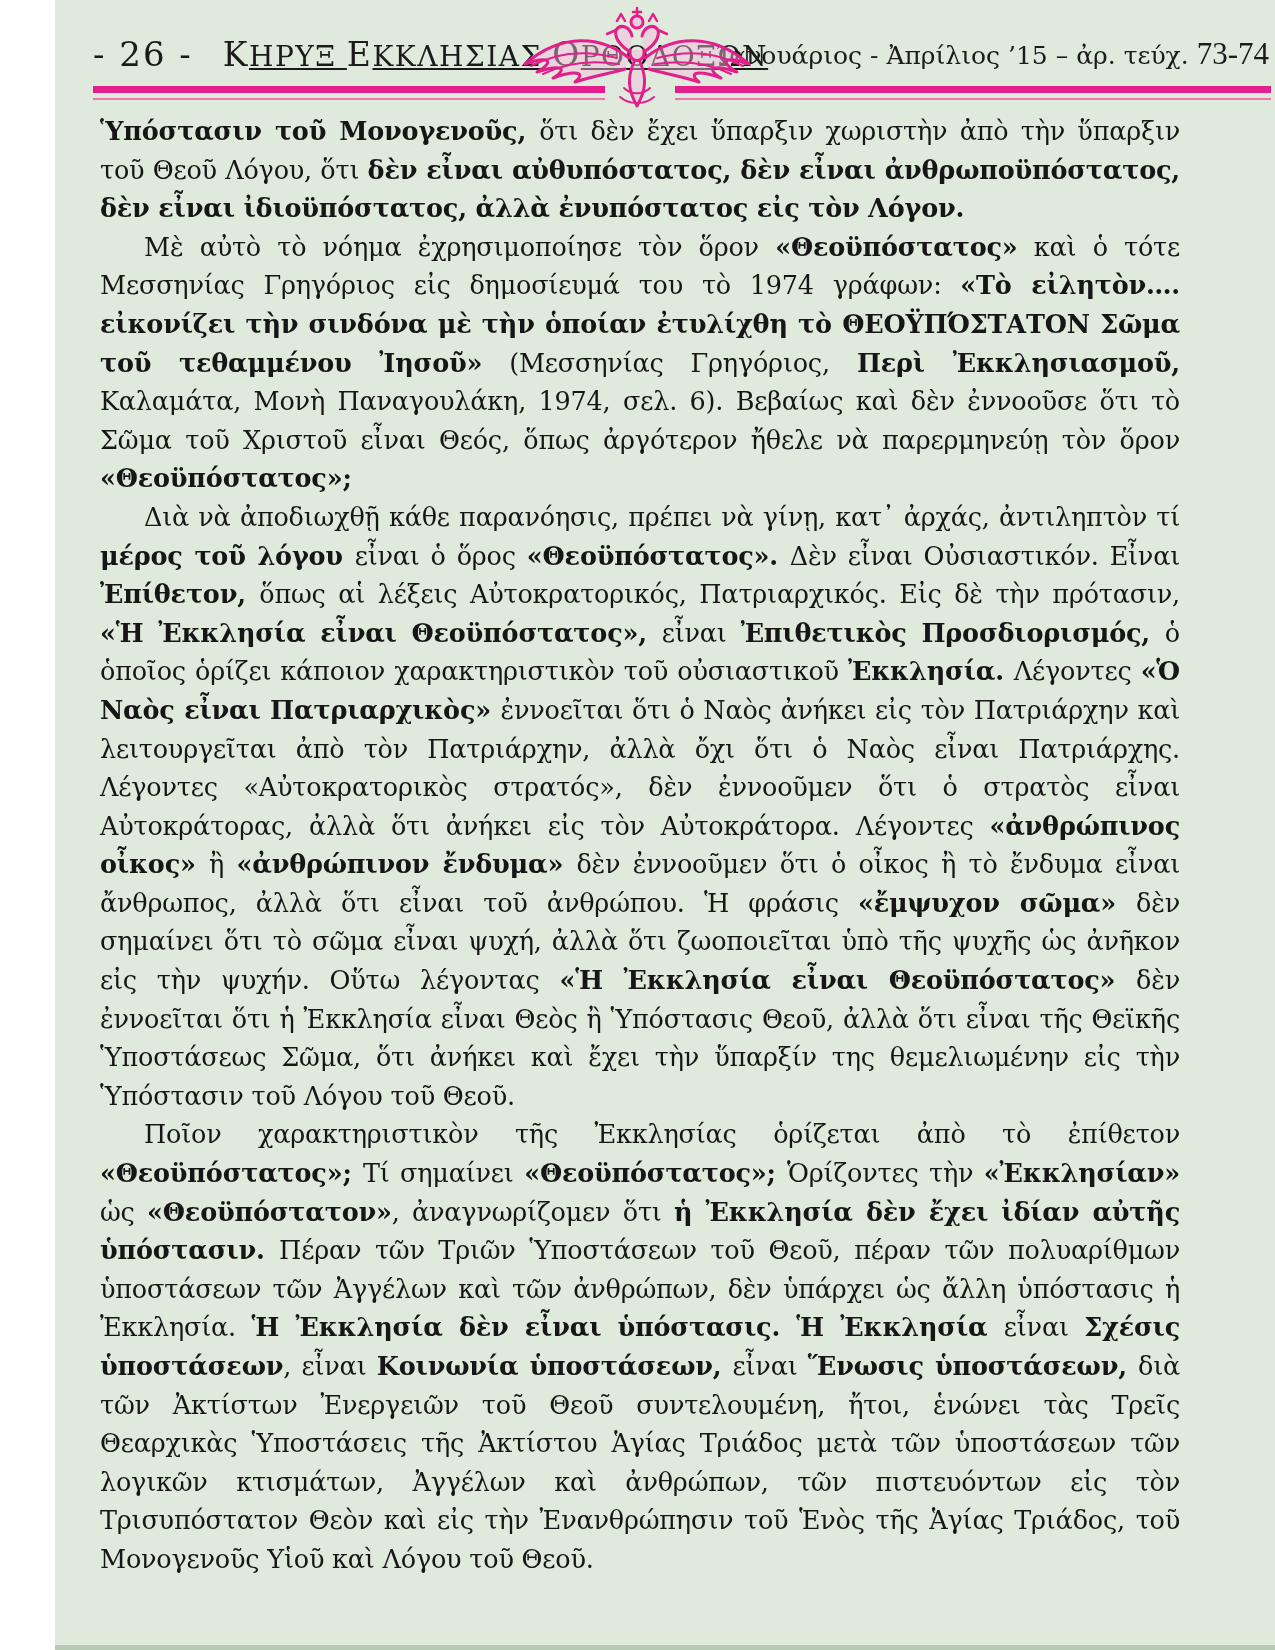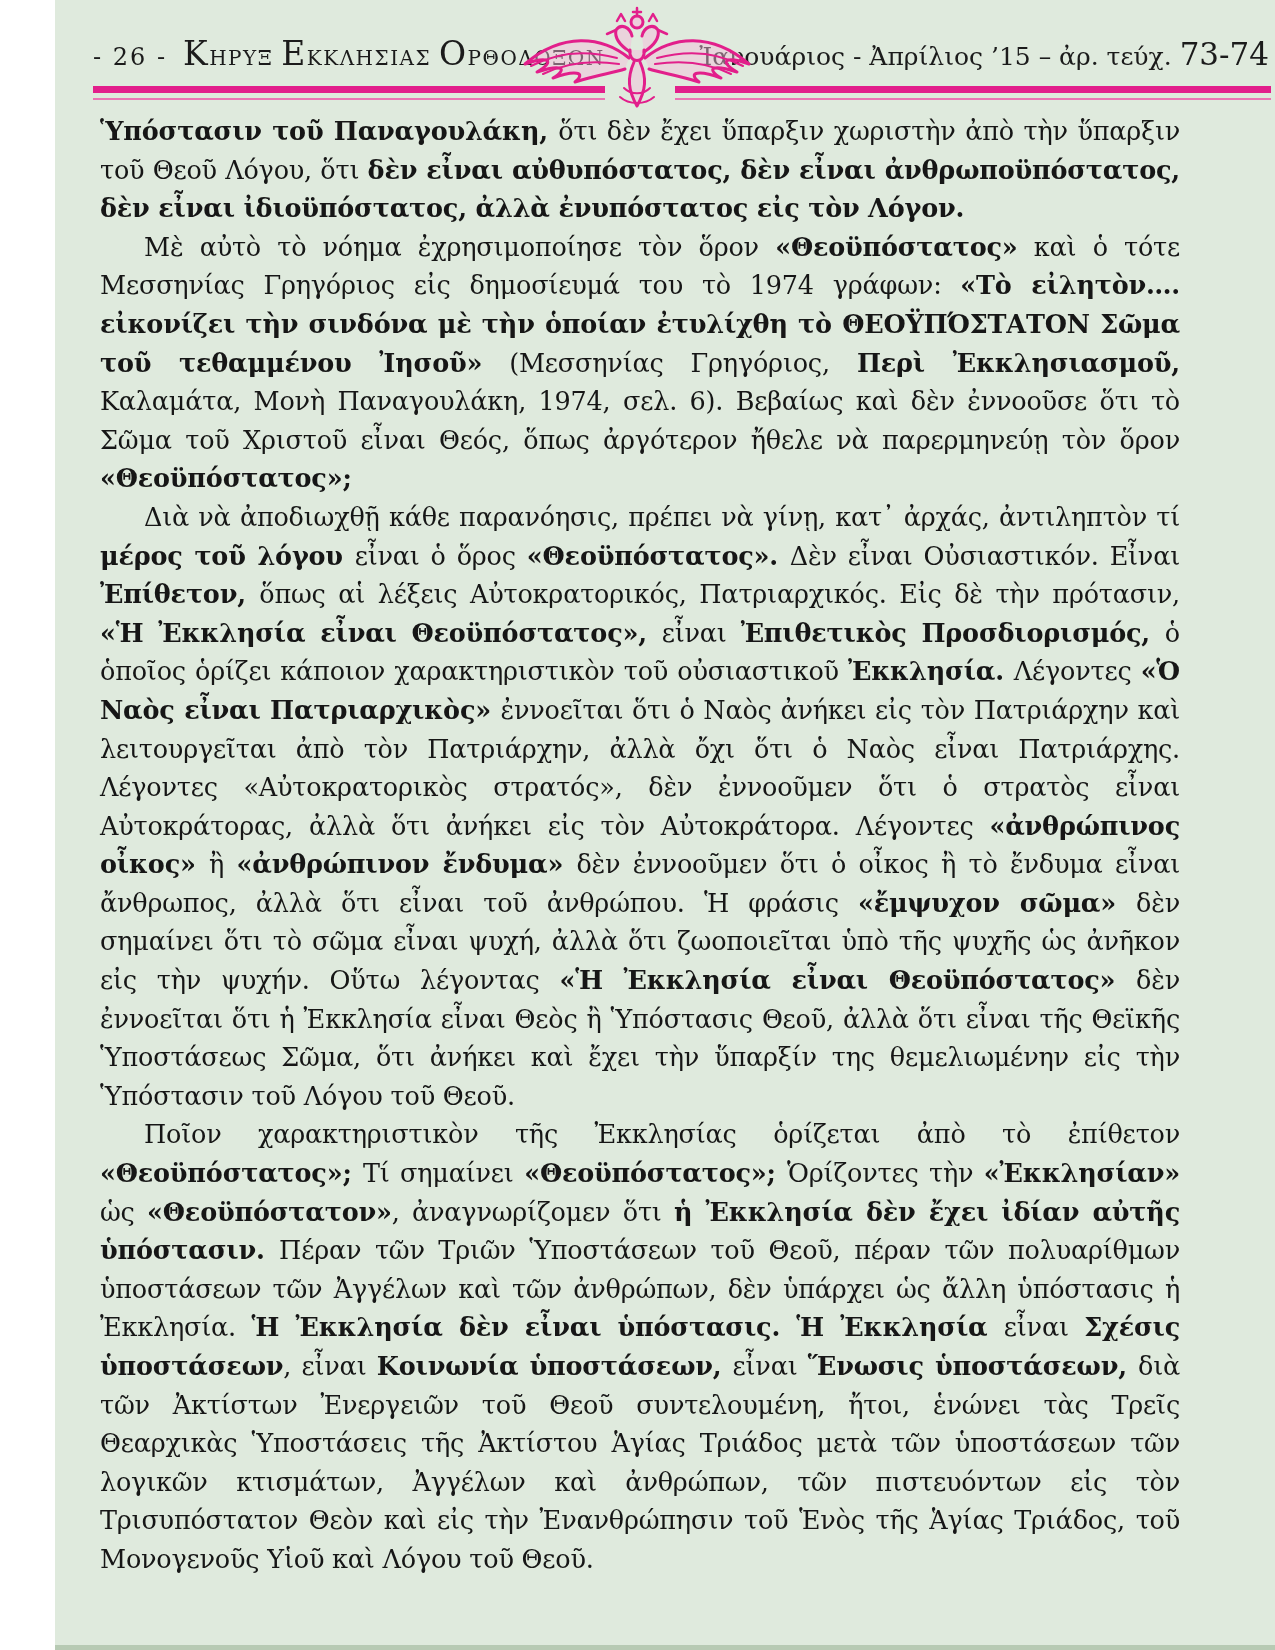--- a/index.html
+++ b/index.html
@@ -14,29 +14,29 @@
   }
   .panel{
     position:absolute;left:55px;top:0;width:1220px;height:1650px;
     background:#dfeadd;
   }
   
   .hdr{position:absolute;left:0;top:0;width:1220px;height:112px;}
   .hdr-left{
     position:absolute;left:38px;top:34px;white-space:nowrap;color:#1b1b1b;
   }
-  .pageno{font-size:24px;letter-spacing:2px;margin-right:16px;}
+  .pageno{font-size:34px;letter-spacing:2px;margin-right:30px;}
   .masthead{letter-spacing:1.5px;}
   .hdr-right{
     position:absolute;right:6px;top:36px;white-space:nowrap;color:#1b1b1b;text-align:right;
   }
   .run.cap{font-size:33px;}
-  .run.sc{font-size:20px;}
+  .run.sc{font-size:28px;text-decoration:underline;}
   .run.n-issue{font-size:25px;}
-  .run.issue{font-size:31px;}
+  .run.issue{font-size:31px;font-family:Liberation Serif, serif;}
   
   .rule-seg{position:absolute;}
   .rule-left{left:38px;top:86px;width:512px;}
   .rule-right{left:620px;top:86px;width:596px;}
   .rule-thick{height:7px;background:#e21f8b;}
   .rule-thin{height:2px;background:#ec74b4;margin-top:5px;}
   
   .emblem{position:absolute;left:462px;top:6px;width:240px;height:104px;z-index:2;}
   
   .body{
@@ -103,21 +103,21 @@
         <div class="rule-thick"></div>
         <div class="rule-thin"></div>
       </div>
       <div class="rule-seg rule-right">
         <div class="rule-thick"></div>
         <div class="rule-thin"></div>
       </div>
     </div>
 
     <main class="body">
-      <p class="noindent"><span class="run b">Ὑπόστασιν τοῦ Παναγουλάκη, </span><span class="run n">ὅτι δὲν ἔχει ὕπαρξιν χωριστὴν ἀπὸ τὴν ὕπαρξιν τοῦ Θεοῦ Λόγου, ὅτι </span><span class="run b">δὲν εἶναι αὐθυπόστατος, δὲν εἶναι ἀνθρωποϋπόστατος, δὲν εἶναι ἰδιοϋπόστατος, ἀλλὰ ἐνυπόστατος εἰς τὸν Λόγον.</span></p>
+      <p class="noindent"><span class="run b">Ὑπόστασιν τοῦ Μονογενοῦς, </span><span class="run n">ὅτι δὲν ἔχει ὕπαρξιν χωριστὴν ἀπὸ τὴν ὕπαρξιν τοῦ Θεοῦ Λόγου, ὅτι </span><span class="run b">δὲν εἶναι αὐθυπόστατος, δὲν εἶναι ἀνθρωποϋπόστατος, δὲν εἶναι ἰδιοϋπόστατος, ἀλλὰ ἐνυπόστατος εἰς τὸν Λόγον.</span></p>
       <p><span class="run n">Μὲ αὐτὸ τὸ νόημα ἐχρησιμοποίησε τὸν ὅρον </span><span class="run bi">«Θεοϋπόστατος»</span><span class="run n"> καὶ ὁ τότε Μεσσηνίας Γρηγόριος εἰς δημοσίευμά του τὸ 1974 γράφων: </span><span class="run bi">«Τὸ εἰλητὸν…. εἰκονίζει τὴν σινδόνα μὲ τὴν ὁποίαν ἐτυλίχθη τὸ ΘΕΟΫΠΌΣΤΑΤΟΝ Σῶμα τοῦ τεθαμμένου Ἰησοῦ»</span><span class="run n"> (Μεσσηνίας Γρηγόριος, </span><span class="run b">Περὶ Ἐκκλησιασμοῦ,</span><span class="run n"> Καλαμάτα, Μονὴ Παναγουλάκη, 1974, σελ. 6). Βεβαίως καὶ δὲν ἐννοοῦσε ὅτι τὸ Σῶμα τοῦ Χριστοῦ εἶναι Θεός, ὅπως ἀργότερον ἤθελε νὰ παρερμηνεύῃ τὸν ὅρον </span><span class="run bi">«Θεοϋπόστατος»;</span></p>
       <p><span class="run n">Διὰ νὰ ἀποδιωχθῇ κάθε παρανόησις, πρέπει νὰ γίνῃ, κατ᾽ ἀρχάς, ἀντιληπτὸν τί </span><span class="run b">μέρος τοῦ λόγου </span><span class="run n">εἶναι ὁ ὅρος </span><span class="run bi">«Θεοϋπόστατος». </span><span class="run n">Δὲν εἶναι Οὐσιαστικόν. Εἶναι </span><span class="run b">Ἐπίθετον, </span><span class="run n">ὅπως αἱ λέξεις Αὐτοκρατορικός, Πατριαρχικός. Εἰς δὲ τὴν πρότασιν, </span><span class="run bi">«Ἡ Ἐκκλησία εἶναι Θεοϋπόστατος», </span><span class="run n">εἶναι </span><span class="run b">Ἐπιθετικὸς Προσδιορισμός, </span><span class="run n">ὁ ὁποῖος ὁρίζει κάποιον χαρακτηριστικὸν τοῦ οὐσιαστικοῦ </span><span class="run b">Ἐκκλησία. </span><span class="run n">Λέγοντες </span><span class="run bi">«Ὁ Ναὸς εἶναι Πατριαρχικὸς» </span><span class="run n">ἐννοεῖται ὅτι ὁ Ναὸς ἀνήκει εἰς τὸν Πατριάρχην καὶ λειτουργεῖται ἀπὸ τὸν Πατριάρχην, ἀλλὰ ὄχι ὅτι ὁ Ναὸς εἶναι Πατριάρχης. Λέγοντες «Αὐτοκρατορικὸς στρατός», δὲν ἐννοοῦμεν ὅτι ὁ στρατὸς εἶναι Αὐτοκράτορας, ἀλλὰ ὅτι ἀνήκει εἰς τὸν Αὐτοκράτορα. Λέγοντες </span><span class="run bi">«ἀνθρώπινος οἶκος» </span><span class="run n">ἢ </span><span class="run bi">«ἀνθρώπινον ἔνδυμα» </span><span class="run n">δὲν ἐννοοῦμεν ὅτι ὁ οἶκος ἢ τὸ ἔνδυμα εἶναι ἄνθρωπος, ἀλλὰ ὅτι εἶναι τοῦ ἀνθρώπου. Ἡ φράσις </span><span class="run bi">«ἔμψυχον σῶμα» </span><span class="run n">δὲν σημαίνει ὅτι τὸ σῶμα εἶναι ψυχή, ἀλλὰ ὅτι ζωοποιεῖται ὑπὸ τῆς ψυχῆς ὡς ἀνῆκον εἰς τὴν ψυχήν. Οὕτω λέγοντας </span><span class="run bi">«Ἡ Ἐκκλησία εἶναι Θεοϋπόστατος» </span><span class="run n">δὲν ἐννοεῖται ὅτι ἡ Ἐκκλησία εἶναι Θεὸς ἢ Ὑπόστασις Θεοῦ, ἀλλὰ ὅτι εἶναι τῆς Θεϊκῆς Ὑποστάσεως Σῶμα, ὅτι ἀνήκει καὶ ἔχει τὴν ὕπαρξίν της θεμελιωμένην εἰς τὴν Ὑπόστασιν τοῦ Λόγου τοῦ Θεοῦ.</span></p>
       <p><span class="run n">Ποῖον χαρακτηριστικὸν τῆς Ἐκκλησίας ὁρίζεται ἀπὸ τὸ ἐπίθετον </span><span class="run bi">«Θεοϋπόστατος»; </span><span class="run n">Τί σημαίνει </span><span class="run bi">«Θεοϋπόστατος»; </span><span class="run n">Ὁρίζοντες τὴν </span><span class="run bi">«Ἐκκλησίαν» </span><span class="run n">ὡς </span><span class="run bi">«Θεοϋπόστατον»</span><span class="run n">, ἀναγνωρίζομεν ὅτι </span><span class="run b">ἡ Ἐκκλησία δὲν ἔχει ἰδίαν αὐτῆς ὑπόστασιν. </span><span class="run n">Πέραν τῶν Τριῶν Ὑποστάσεων τοῦ Θεοῦ, πέραν τῶν πολυαρίθμων ὑποστάσεων τῶν Ἀγγέλων καὶ τῶν ἀνθρώπων, δὲν ὑπάρχει ὡς ἄλλη ὑπόστασις ἡ Ἐκκλησία. </span><span class="run b">Ἡ Ἐκκλησία δὲν εἶναι ὑπόστασις. Ἡ Ἐκκλησία </span><span class="run n">εἶναι </span><span class="run b">Σχέσις ὑποστάσεων</span><span class="run n">, εἶναι </span><span class="run b">Κοινωνία ὑποστάσεων, </span><span class="run n">εἶναι </span><span class="run b">Ἕνωσις ὑποστάσεων, </span><span class="run n">διὰ τῶν Ἀκτίστων Ἐνεργειῶν τοῦ Θεοῦ συντελουμένη, ἤτοι, ἑνώνει τὰς Τρεῖς Θεαρχικὰς Ὑποστάσεις τῆς Ἀκτίστου Ἁγίας Τριάδος μετὰ τῶν ὑποστάσεων τῶν λογικῶν κτισμάτων, Ἀγγέλων καὶ ἀνθρώπων, τῶν πιστευόντων εἰς τὸν Τρισυπόστατον Θεὸν καὶ εἰς τὴν Ἐνανθρώπησιν τοῦ Ἑνὸς τῆς Ἁγίας Τριάδος, τοῦ Μονογενοῦς Υἱοῦ καὶ Λόγου τοῦ Θεοῦ.</span></p>
 
     </main>
 
     <div class="bottom-edge"></div>
   </div>
 </div>
 

